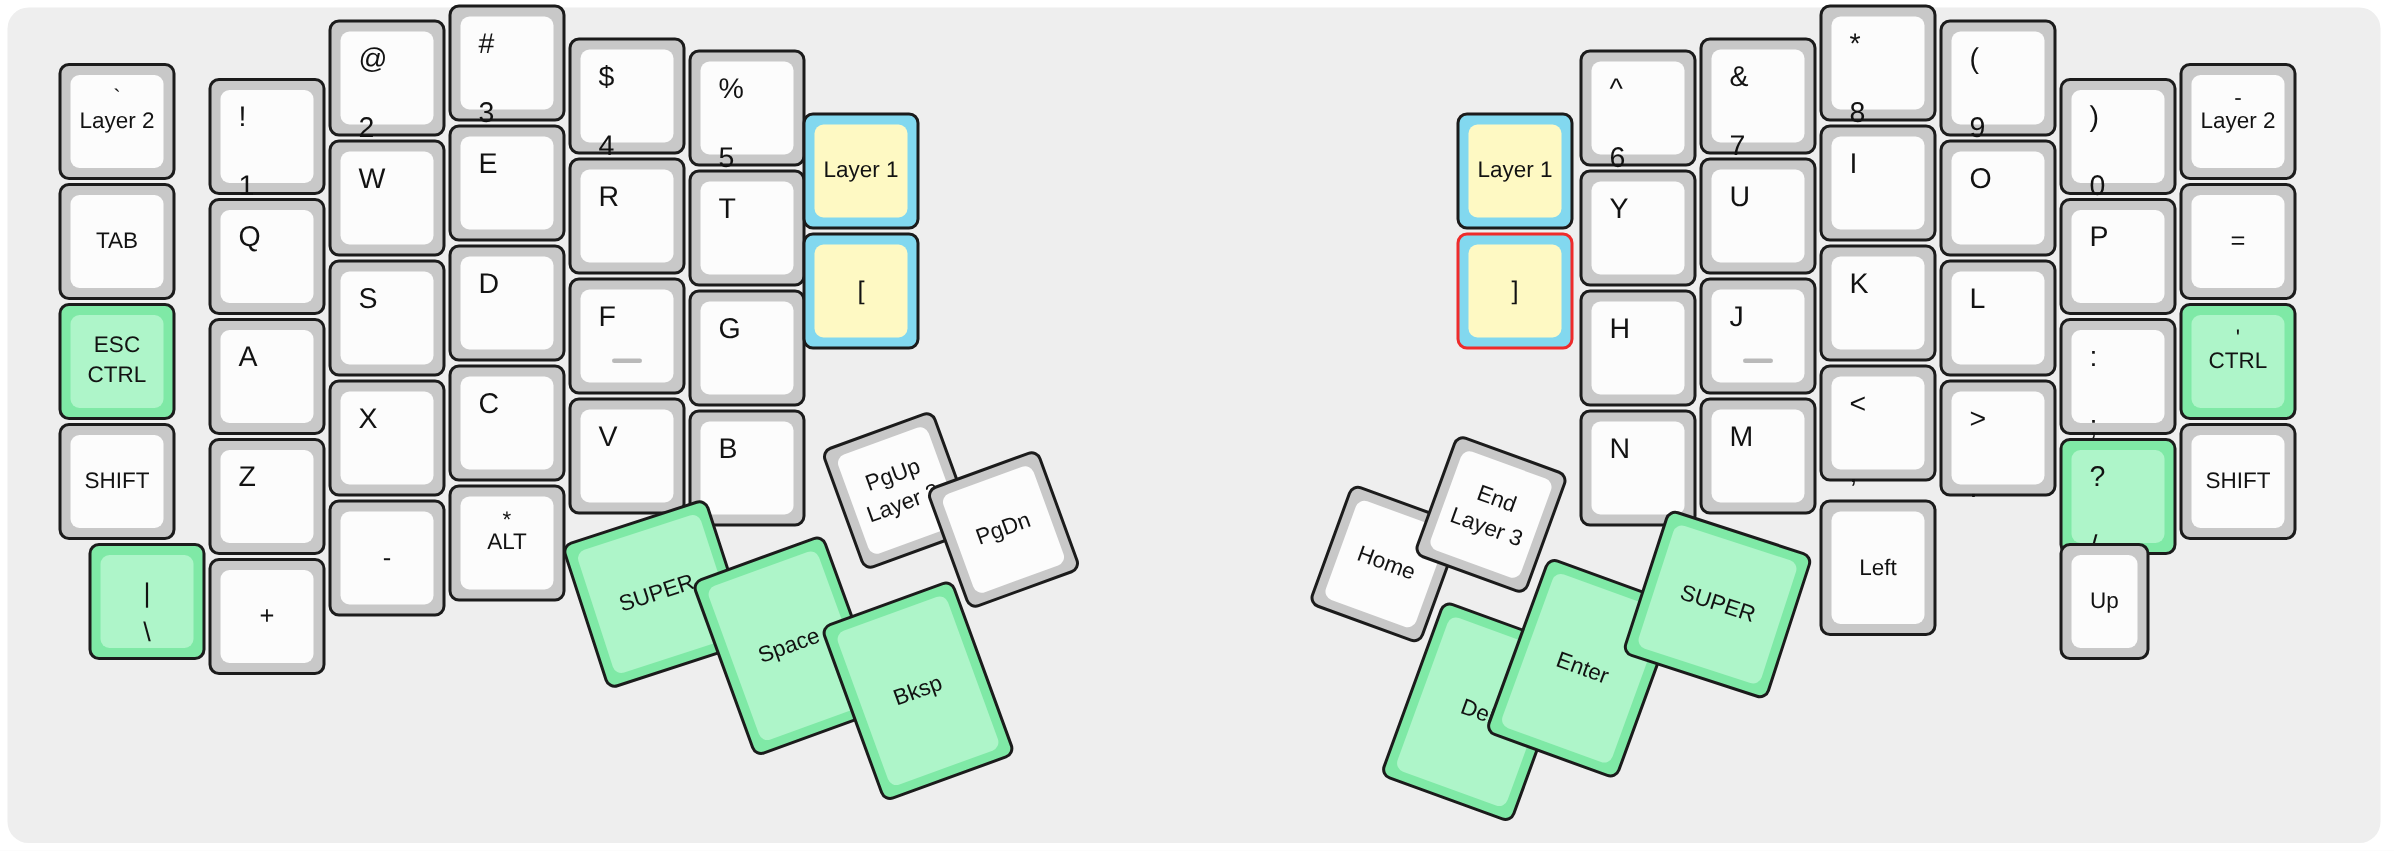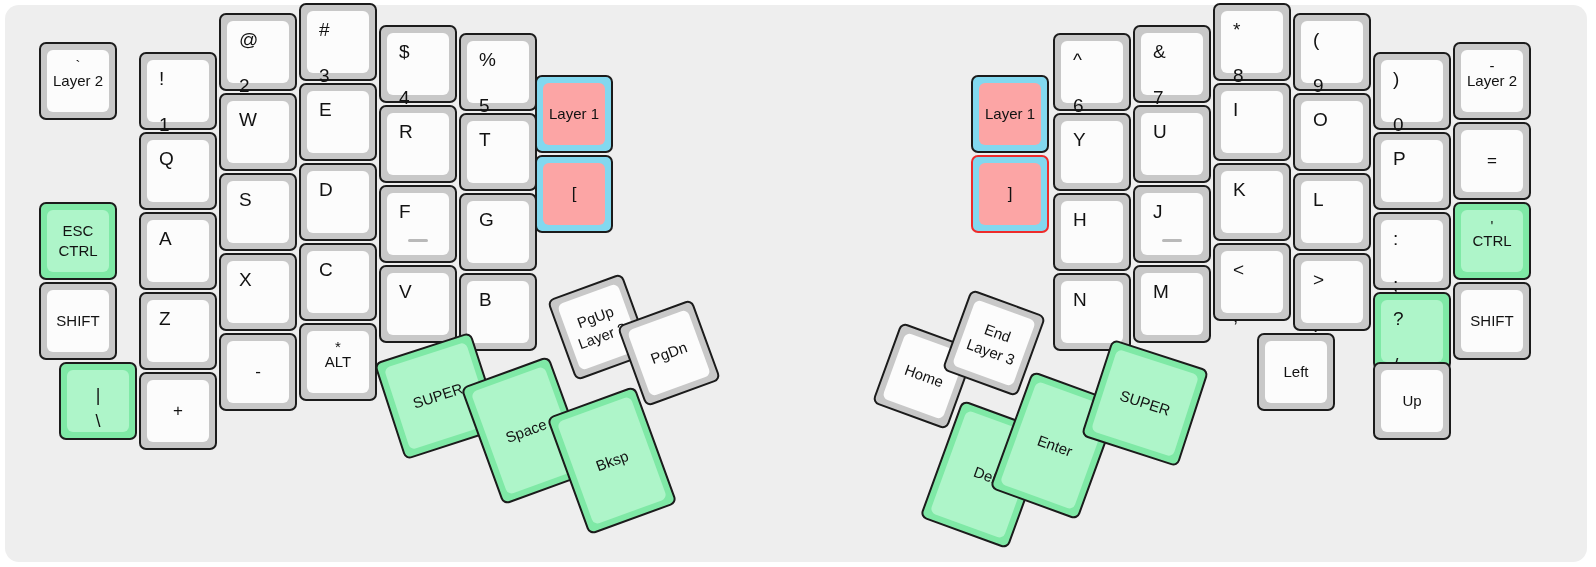--- a/index.html
+++ b/index.html
@@ -8,21 +8,21 @@
   #panel{position:absolute;left:5px;top:5px;width:1582px;height:557px;background:#eeeeee;border-radius:14px;}
   #board{position:absolute;left:0;top:0;width:1596px;height:567px;}
 
   .key{position:absolute;box-sizing:border-box;border:2px solid #1b1b1b;border-radius:7px;
        background:#c8c8c8;}
   .key .cap{position:absolute;left:6px;top:6px;right:6px;bottom:6px;border-radius:6px;
        background:#fcfcfc;}
   .key.grn{background:#7fe9a6;}
   .key.grn .cap{background:#aef5c9;}
   .key.blu{background:#82d8ef;}
-  .key.blu .cap{background:#fca5a5;}
+  .key.blu .cap{background:#fef9c3;}
   .key.sel{border-color:#ee2b2b;}
 
   .lbl{position:absolute;color:#121212;line-height:1.05;white-space:pre;}
   
   .tl{left:12px;top:9px;font-size:19px;}
   .bl{left:12px;top:55px;font-size:19px;}
   
   .ctr{left:0;right:0;top:50%;transform:translateY(-50%);text-align:center;font-size:15px;}
   
   .ctr2{left:0;right:0;top:50%;transform:translateY(-50%);text-align:center;font-size:15px;}
@@ -43,20 +43,25 @@
 
 <div id="root">
   <div id="panel"></div>
   <div id="board">
       <div class="key " style="left: 39px; top: 42px; width: 78px; height: 78px;">
         <div class="cap">
           <div class="lbl tc">`</div>
           <div class="lbl ctr">Layer 2</div>
         </div>
       </div>
+      <div class="key " style="left: 39px; top: 122px; width: 78px; height: 78px;">
+        <div class="cap">
+          <div class="lbl ctr">TAB</div>
+        </div>
+      </div>
       <div class="key grn" style="left: 39px; top: 202px; width: 78px; height: 78px;">
         <div class="cap">
           <div class="lbl ctr2" style="white-space: pre-line; line-height: 1.35;">ESC
 CTRL</div>
         </div>
       </div>
       <div class="key " style="left: 39px; top: 282px; width: 78px; height: 78px;">
         <div class="cap">
           <div class="lbl ctr">SHIFT</div>
         </div>
@@ -360,26 +365,26 @@
         <div class="cap">
           <div class="lbl tc">'</div>
           <div class="lbl ctr">CTRL</div>
         </div>
       </div>
       <div class="key " style="left: 1453px; top: 282px; width: 78px; height: 78px;">
         <div class="cap">
           <div class="lbl ctr">SHIFT</div>
         </div>
       </div>
-      <div class="key " style="left: 1213px; top: 333px; width: 78px; height: 78px; margin-left: 44px;">
+      <div class="key " style="left: 1213px; top: 333px; width: 78px; height: 91px;">
         <div class="cap">
           <div class="lbl ctr">Left</div>
         </div>
       </div>
-      <div class="key " style="left: 1373px; top: 362px; width: 78px; height: 78px;">
+      <div class="key " style="left: 1373px; top: 362px; width: 60px; height: 78px;">
         <div class="cap">
           <div class="lbl ctr">Up</div>
         </div>
       </div>
       <div class="key rot" style="left: 884px; top: 333px; width: 80px; height: 86px; transform: rotate(20deg);">
         <div class="cap">
           <div class="lbl ctr">Home</div>
         </div>
       </div>
       <div class="key rot" style="left: 954px; top: 300px; width: 80px; height: 86px; transform: rotate(20deg);">

